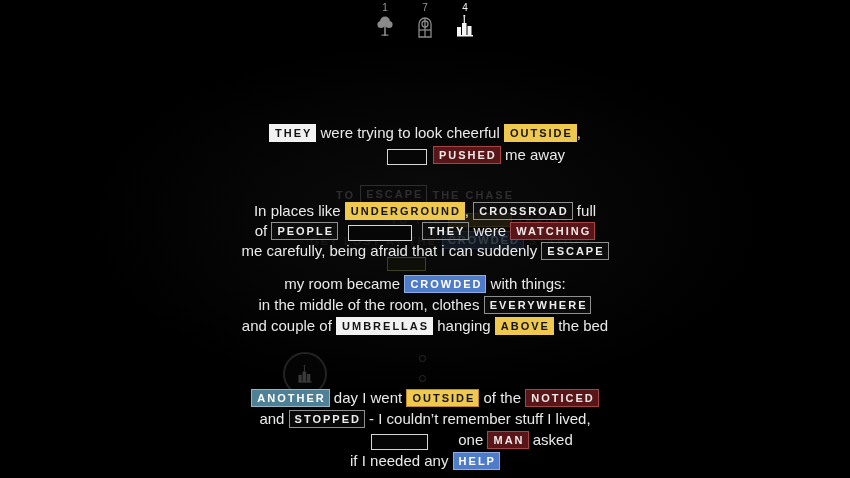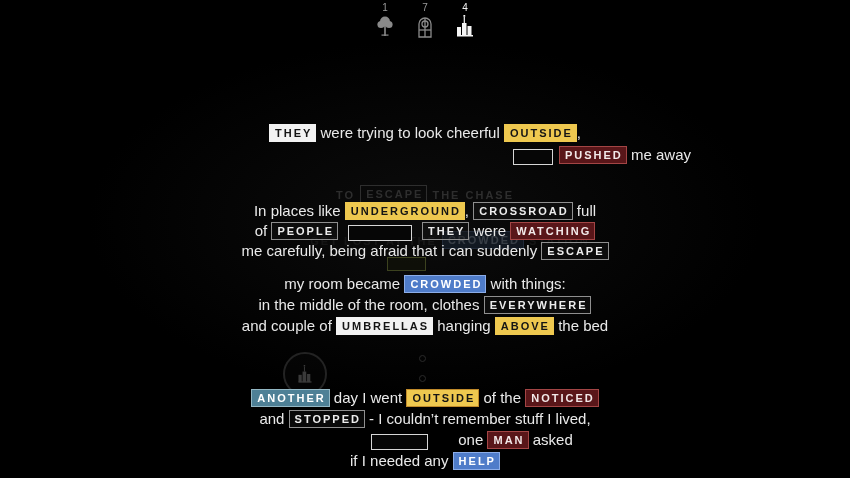--- a/index.html
+++ b/index.html
@@ -12,21 +12,21 @@
   .chapter .num{font-size:10px;line-height:12px;color:#9a9a9a;}
   .chapter.active .num{color:#f2f2f2;}
   .chapter svg{display:block;}
   
   .st{position:absolute;left:210px;width:430px;text-align:center;z-index:2;}
   .line{line-height:22px;white-space:nowrap;color:#e9e9e9;font-size:15px;}
   .s1{top:50px;} .s2{top:122px;}
   .s3{top:201px;} .s3 .line{line-height:20px;}
   .s4{top:273px;} .s4 .line{line-height:21px;text-align:center;}
   .s5{top:387px;} .s5 .line{line-height:21px;}
-  .shift31{transform:translateX(31px);} .shift51{transform:translateX(51px);text-align:right;} .shift47{transform:translateX(47px);}
+  .shift31{transform:translateX(31px);} .shift51{transform:translateX(51px);} .shift47{transform:translateX(47px);}
   .txt{color:#e9e9e9;}
   .box{display:inline-block;box-sizing:border-box;border:1px solid transparent;
        font-weight:bold;font-size:11px;line-height:14px;letter-spacing:2px;
        padding:1px 3px 1px 5px;vertical-align:1px;}
   .k-yellow{background:#eec84f;color:#141414;}
   .k-yellow-border{background:#eec84f;color:#141414;border-color:#c08a2a;}
   .k-white{background:#f2f2f2;color:#141414;}
   .k-teal{background:#4e8096;color:#fff;border-color:#93b7c4;}
   .k-blue{background:#4f7cc9;color:#fff;border-color:#8cade8;}
   .k-red{background:#591619;color:#f2e9e9;border-color:#a34545;}
@@ -88,20 +88,21 @@
           <rect x="9.7" y="3" width="1.2" height="6"></rect>
             <rect x="9.4" y="1" width="1.8" height="1.8"></rect>
           <rect x="13.5" y="12" width="4" height="10"></rect>
           <rect x="3" y="21" width="16" height="1.5"></rect>
         </g>
       </svg>
     </div>
   </div>
 
   <div class="ghost g-escape"><span class="txt">TO </span><span class="box k-ghost-outline">ESCAPE</span><span class="txt"> THE CHASE</span></div>
+  <div class="ghost g-frag g1"><span class="txt">TO THE </span><span class="box k-blank k-ghost-yellow" style="width: 64px;">&nbsp;</span><span class="txt"> TRAINS</span></div>
   <div class="ghost g-frag g2"><span class="txt">GET LOST AT THE </span><span class="box k-ghost-blue">CROWDED</span><span class="txt"> STATION</span></div>
 
 
   <div class="st s2">
     <div class="line"><span class="box k-white">THEY</span><span class="txt"> were trying to look cheerful </span><span class="box k-yellow">OUTSIDE</span><span class="txt">,</span></div>
     <div class="line shift51"><span class="box k-blank" style="width: 40px;">&nbsp;</span><span class="gap" style="display: inline-block; width: 6px;"></span><span class="box k-red">PUSHED</span><span class="txt"> me away</span></div>
   </div>
 
   <div class="st s3">
     <div class="line"><span class="txt">In places like </span><span class="box k-yellow">UNDERGROUND</span><span class="txt">, </span><span class="box k-outline">CROSSROAD</span><span class="txt"> full</span></div>

